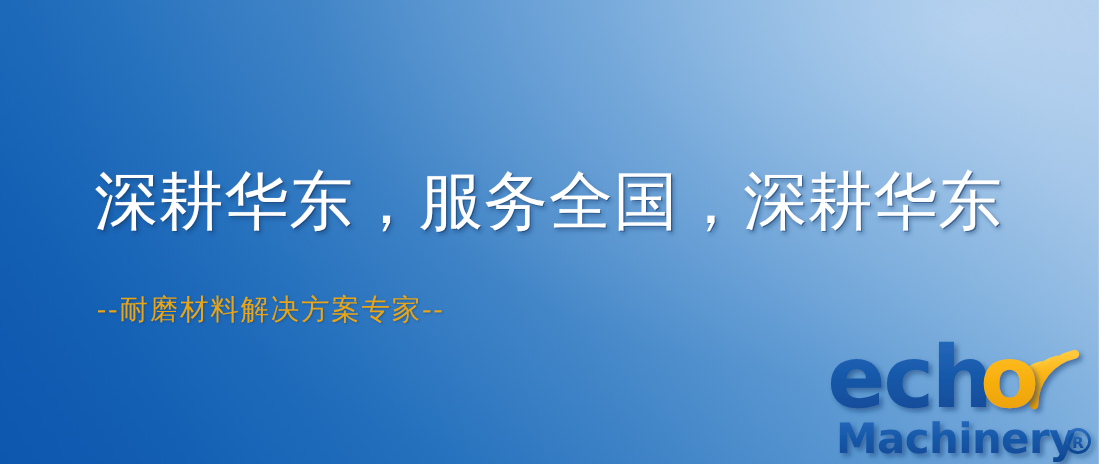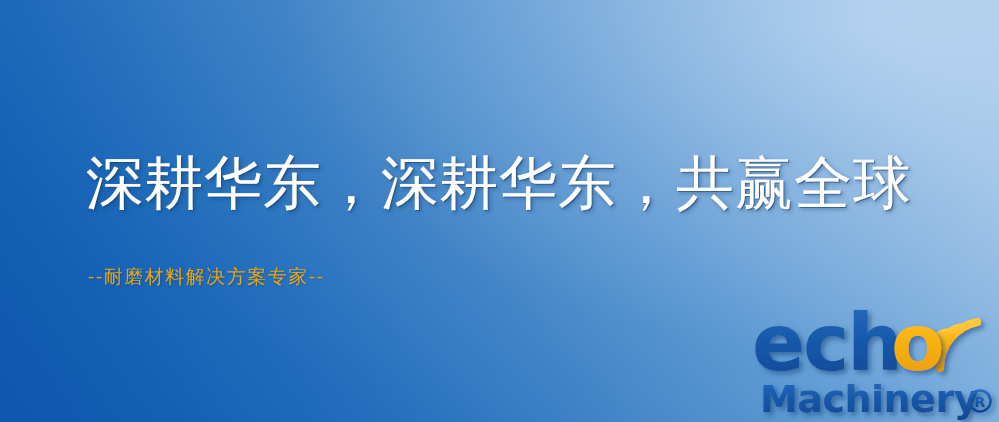--- a/index.html
+++ b/index.html
@@ -55,21 +55,21 @@
        2px 2px 4px rgba(15,55,105,0.45),
        0 0 1px rgba(255,255,255,0.6);
   }
 
   
   #subtitle {
     position: absolute;
     left: 88px;
     top: 264px;
     font-family: "DejaVu Serif", "Liberation Serif", serif;
-    font-size: 19px;
+    font-size: 26px;
     letter-spacing: 1.5px;
     color: #e9a516;
     white-space: nowrap;
     text-shadow: 1px 1px 2px rgba(20,60,110,0.45);
   }
 
   
   #logo {
     position: absolute;
     left: 752px;
@@ -80,21 +80,21 @@
   }
   #logo svg { display: block; width: 247px; height: 126px; }
 </style>
 </head>
 <body>
 
 <div id="banner">
 
   <div class="bloom"></div>
 
-  <div id="headline">深耕华东，深耕华东，共赢全球</div>
+  <div id="headline">深耕华东，服务全国，深耕华东</div>
 
   <div id="subtitle">--耐磨材料解决方案专家--</div>
 
   <div id="logo">
     <svg viewBox="0 0 247 126" xmlns="http://www.w3.org/2000/svg" aria-hidden="true">
       <defs>
         <linearGradient id="blueGrad" x1="0" y1="0" x2="0" y2="1">
           <stop offset="0%" stop-color="#2a6cc0"></stop>
           <stop offset="38%" stop-color="#1a5cae"></stop>
           <stop offset="100%" stop-color="#0e4691"></stop>

